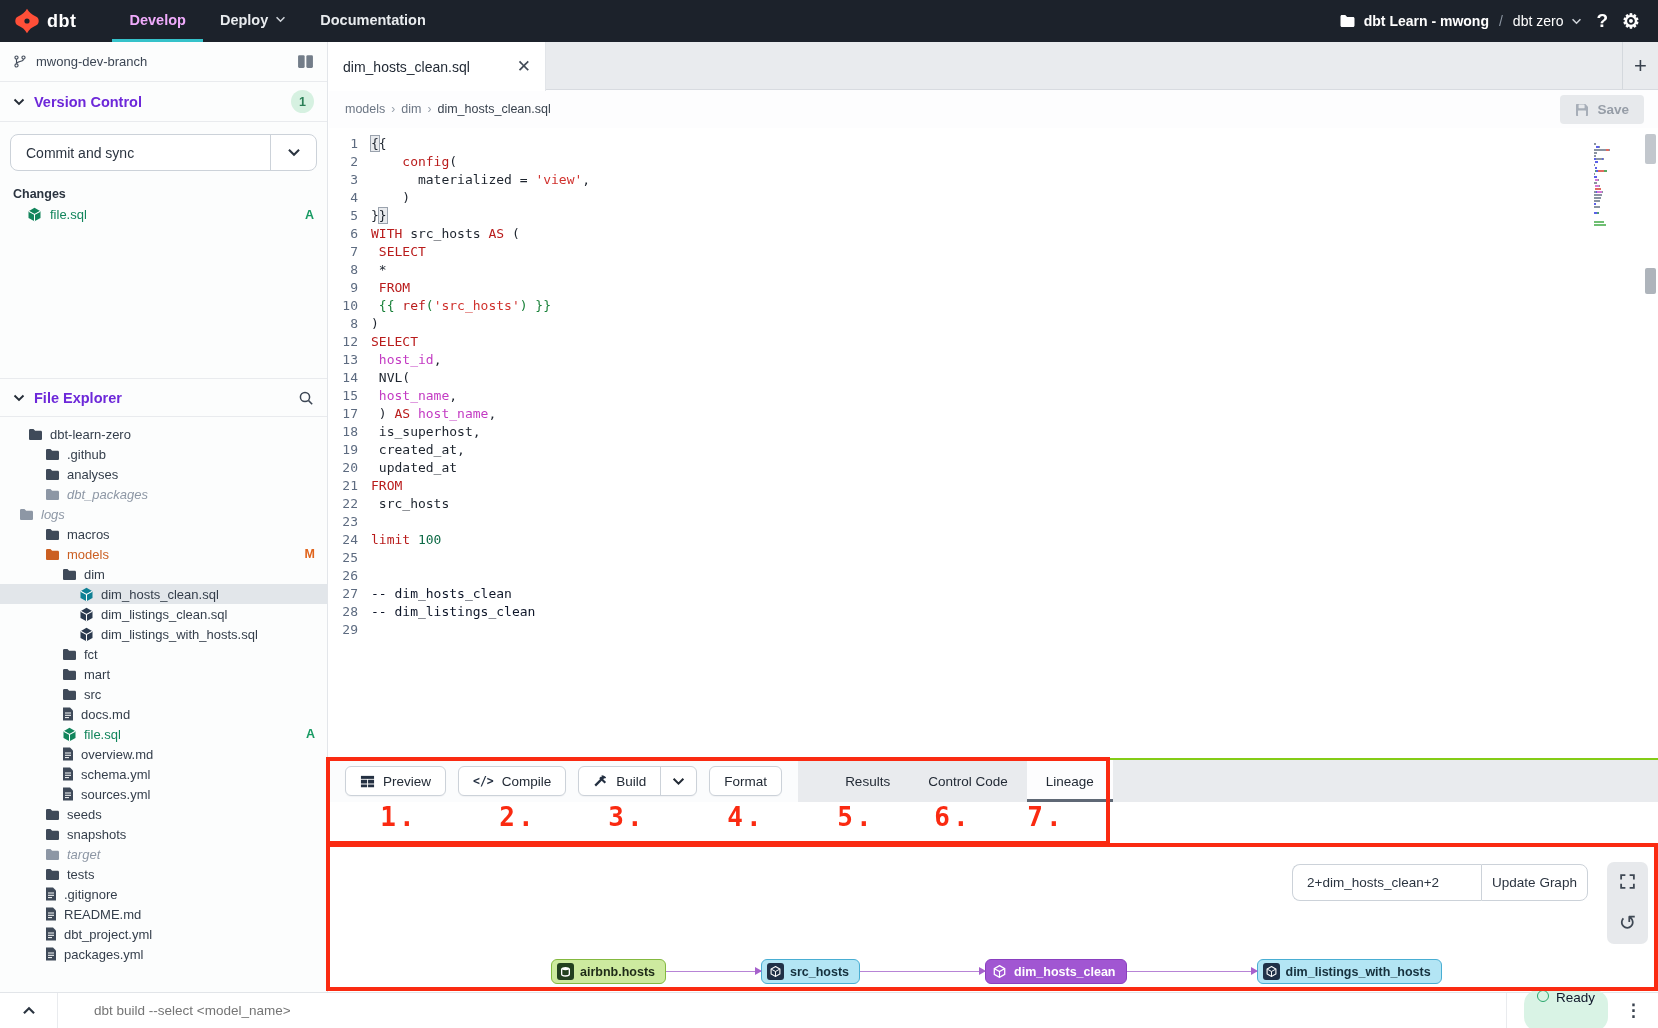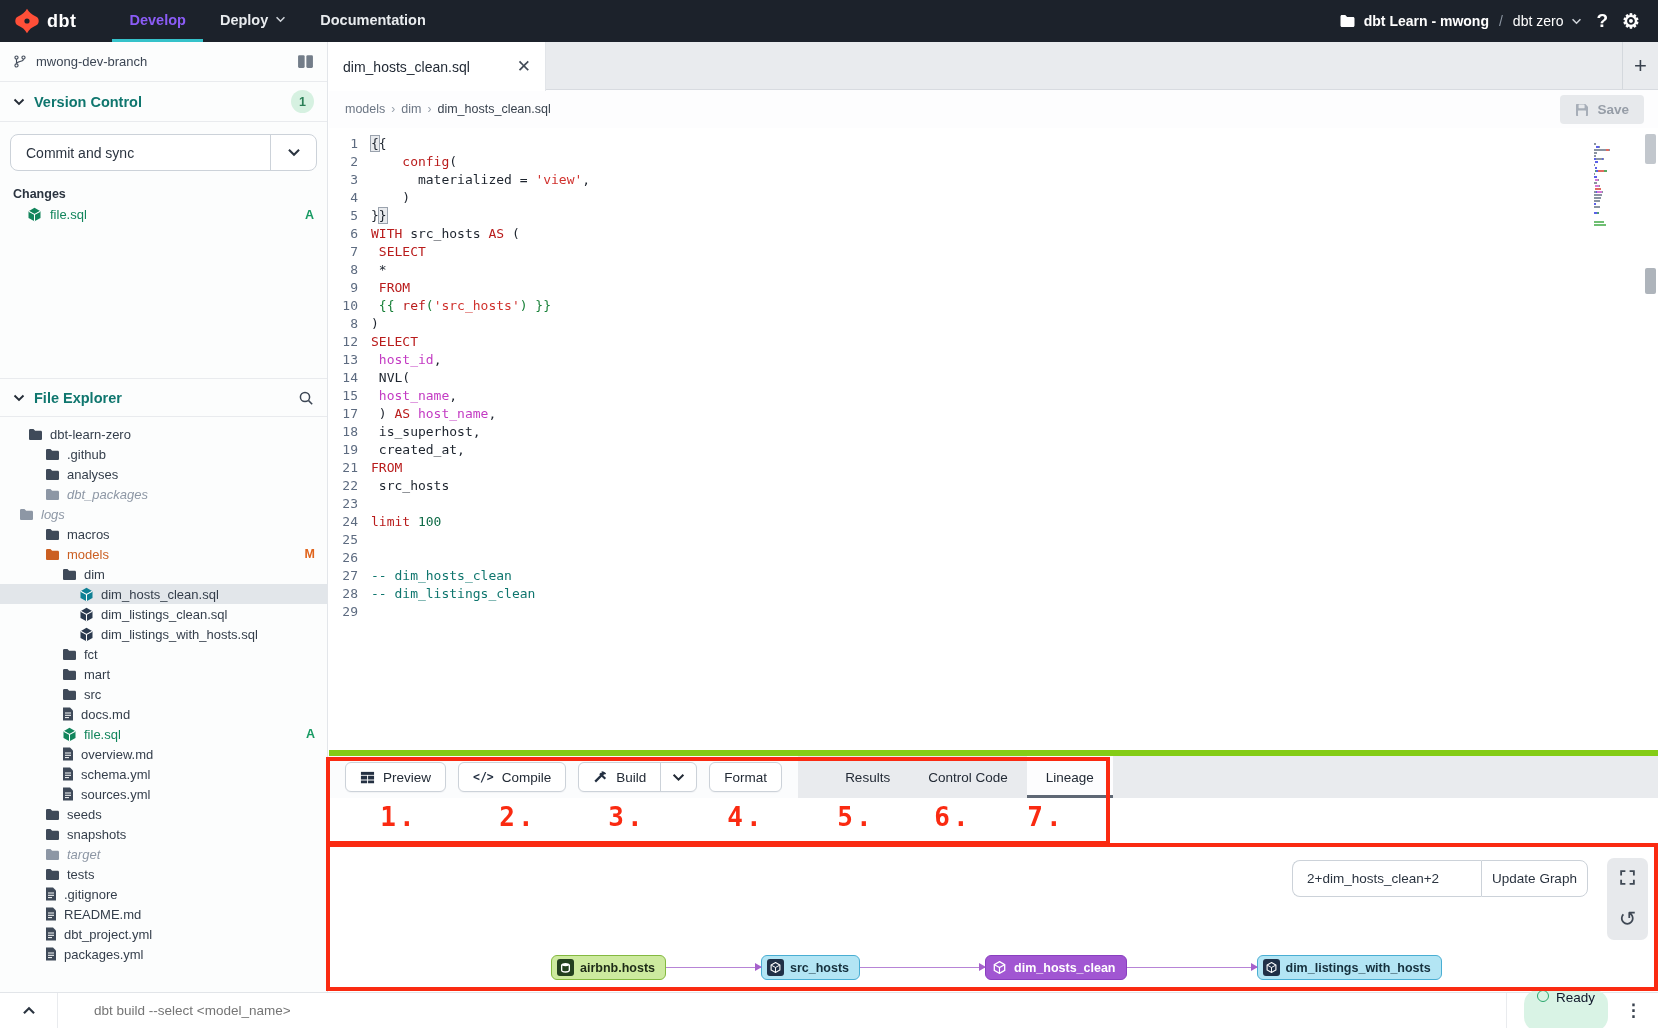--- a/index.html
+++ b/index.html
@@ -6,34 +6,34 @@
   html,body { width:1658px; height:1028px; overflow:hidden; }
   body { font-family:"Liberation Sans", sans-serif; background:#fff; position:relative; color:#2b3440; }
   svg { display:block; }
 
   
   .topnav { position:absolute; top:0; left:0; right:0; height:42px; background:#1c222b; display:flex; align-items:stretch; z-index:40; }
   .brand { display:flex; align-items:center; gap:7px; padding:0 10px 0 14px; }
   .brand-text { color:#fff; font-weight:bold; font-size:18px; letter-spacing:.5px; }
   .nav-items { display:flex; margin-left:26px; }
   .nav-item { display:flex; align-items:center; padding:0 17px; color:#e8ebee; font-size:14.5px; font-weight:bold; cursor:pointer; border-bottom:3px solid transparent; gap:7px; }
-  .nav-item.active { color:#8b5cf6; border-bottom-color:#35c2ca; }
+  .nav-item.active { color:#f0abfc; border-bottom-color:#35c2ca; }
   .nav-chev { color:#cfd4da; }
   .topnav-right { margin-left:auto; display:flex; align-items:center; gap:14px; padding-right:18px; color:#fff; }
   .proj-group { display:flex; align-items:center; gap:8px; font-size:14px; cursor:pointer; }
   .proj-name { font-weight:bold; }
   .proj-sep { color:#8b95a1; padding:0 2px; }
   .icon-btn-dark { color:#fff; font-size:17px; font-weight:bold; cursor:pointer; display:flex; align-items:center; }
 
   
   .sidebar { position:absolute; top:42px; left:0; width:328px; bottom:36px; background:#fcfdfd; border-right:1px solid #e3e6ea; z-index:10; }
   .branch-row { height:40px; border-bottom:1px solid #e9ebee; display:flex; align-items:center; gap:9px; padding:0 13px; font-size:13px; color:#3c4654; }
   .branch-row .spacer { margin-left:auto; }
   .vc-header { height:40px; display:flex; align-items:center; gap:9px; padding:0 13px; border-bottom:1px solid #e9ebee; cursor:pointer; }
-  .section-title { font-weight:bold; font-size:14.5px; color:#0f766e; }
+  .section-title { font-weight:bold; font-size:14.5px; color:#6d28d9; }
   .vc-badge { margin-left:auto; width:23px; height:23px; border-radius:50%; background:#d6f1e1; color:#2a7f56; font-size:12.5px; font-weight:bold; display:flex; align-items:center; justify-content:center; }
   .commit-btn { margin:12px 10px 8px 10px; height:37px; background:#fff; border:1px solid #ccd2d9; border-radius:8px; display:flex; align-items:stretch; cursor:pointer; }
   .commit-main { flex:1; display:flex; align-items:center; padding-left:15px; font-size:14px; color:#2b3440; }
   .commit-chev { width:46px; border-left:1px solid #ccd2d9; display:flex; align-items:center; justify-content:center; color:#2b3440; }
   .changes-label { padding:8px 13px 3px; font-size:12.5px; font-weight:bold; color:#2b3440; }
   .change-row { display:flex; align-items:center; gap:8px; padding:3px 13px 3px 27px; font-size:13px; cursor:pointer; }
   .change-name { color:#12855c; }
   .badge-a { margin-left:auto; color:#169a62; font-weight:bold; font-size:12.5px; }
   .badge-m { margin-left:auto; color:#e0641c; font-weight:bold; font-size:12.5px; }
   .file-explorer { position:absolute; top:336px; left:0; right:0; bottom:0; border-top:1px solid #e9ebee; overflow:hidden; }
@@ -58,32 +58,32 @@
   .crumb-sep { color:#98a1ac; font-size:12px; }
   .crumb-last { color:#39424e; }
   .save-btn { position:absolute; right:14px; top:5px; height:29px; display:flex; align-items:center; gap:8px; padding:0 15px; background:#e7e9ec; border-radius:4px; color:#969da7; font-size:13.5px; font-weight:bold; cursor:default; }
   .code-area { position:absolute; top:86px; left:0; right:0; bottom:234px; font-family:"DejaVu Sans Mono", monospace; font-size:13px; line-height:18px; padding-top:7px; overflow:hidden; cursor:text; }
   .code-line { display:flex; }
   .gutter { width:42px; flex:none; text-align:right; padding-right:13px; color:#5d6b80; user-select:none; }
   .lc { white-space:pre; color:#1d242e; }
   .tk-k { color:#b91c1c; }
   .tk-s { color:#d0312d; }
   .tk-v { color:#c33bc3; }
-  .tk-c { color:#0f766e; }
+  .tk-c { color:#0f172a; }
   .tk-n { color:#0f6b47; }
   .tk-j { color:#188038; }
   .tk-hb { background:#e9ebee; outline:1px solid #9aa2ad; }
   .minimap { position:absolute; top:8px; right:20px; width:44px; }
   .mm-line { height:2px; margin-bottom:1px; white-space:nowrap; font-size:0; }
   .mm-seg { display:inline-block; height:2px; }
   .v-scroll { position:absolute; top:0; right:2px; width:11px; bottom:0; }
   .sb-thumb { position:absolute; left:0; width:11px; border-radius:2px; background:#c2c7cd; cursor:pointer; }
 
   
-  .bottom-panel { position:absolute; left:0; right:0; bottom:8px; height:234px; border-top:6px solid #84cc16; background:#0f766e; }
+  .bottom-panel { position:absolute; left:0; right:0; bottom:0; height:234px; border-top:2px solid #84cc16; background:#0f766e; }
   .toolbar { height:42px; display:flex; align-items:stretch; }
   .btn-group { display:flex; align-items:center; gap:12px; padding:0 16px; background:#fbfcfd; }
   .tool-btn { height:30px; display:flex; align-items:center; gap:8px; padding:0 14px; background:#fff; border:1px solid #ccd2d9; border-radius:6px; font-size:13.5px; color:#232b36; cursor:pointer; box-shadow:0 1px 1px rgba(20,30,40,.04); }
   .split-btn { height:30px; display:flex; align-items:stretch; background:#fff; border:1px solid #ccd2d9; border-radius:6px; overflow:hidden; box-shadow:0 1px 1px rgba(20,30,40,.04); }
   .split-main { display:flex; align-items:center; gap:8px; padding:0 14px; font-size:13.5px; color:#232b36; cursor:pointer; }
   .split-chev { width:36px; border-left:1px solid #ccd2d9; display:flex; align-items:center; justify-content:center; cursor:pointer; color:#232b36; }
   .code-glyph { font-family:"DejaVu Sans Mono", monospace; font-weight:bold; font-size:11.5px; color:#243042; }
   .result-tabs { flex:1; display:flex; align-items:stretch; background:#e9ebee; padding-left:28px; }
   .rtab { display:flex; align-items:center; padding:0 19px; font-size:13.5px; color:#232b36; cursor:pointer; }
   .rtab.active { background:#fdfdfe; border-bottom:3px solid #5f6875; padding-top:3px; }
@@ -547,20 +547,24 @@
           <span class="gutter">17</span>
           <span class="lc"><span> ) </span><span class="tk-k">AS</span><span> </span><span class="tk-v">host_name</span><span>,</span></span>
         </div>
         <div class="code-line">
           <span class="gutter">18</span>
           <span class="lc"><span> is_superhost,</span></span>
         </div>
         <div class="code-line">
           <span class="gutter">19</span>
           <span class="lc"><span> created_at,</span></span>
+        </div>
+        <div class="code-line">
+          <span class="gutter">20</span>
+          <span class="lc"><span> updated_at</span></span>
         </div>
         <div class="code-line">
           <span class="gutter">21</span>
           <span class="lc"><span class="tk-k">FROM</span></span>
         </div>
         <div class="code-line">
           <span class="gutter">22</span>
           <span class="lc"><span> src_hosts</span></span>
         </div>
         <div class="code-line">

